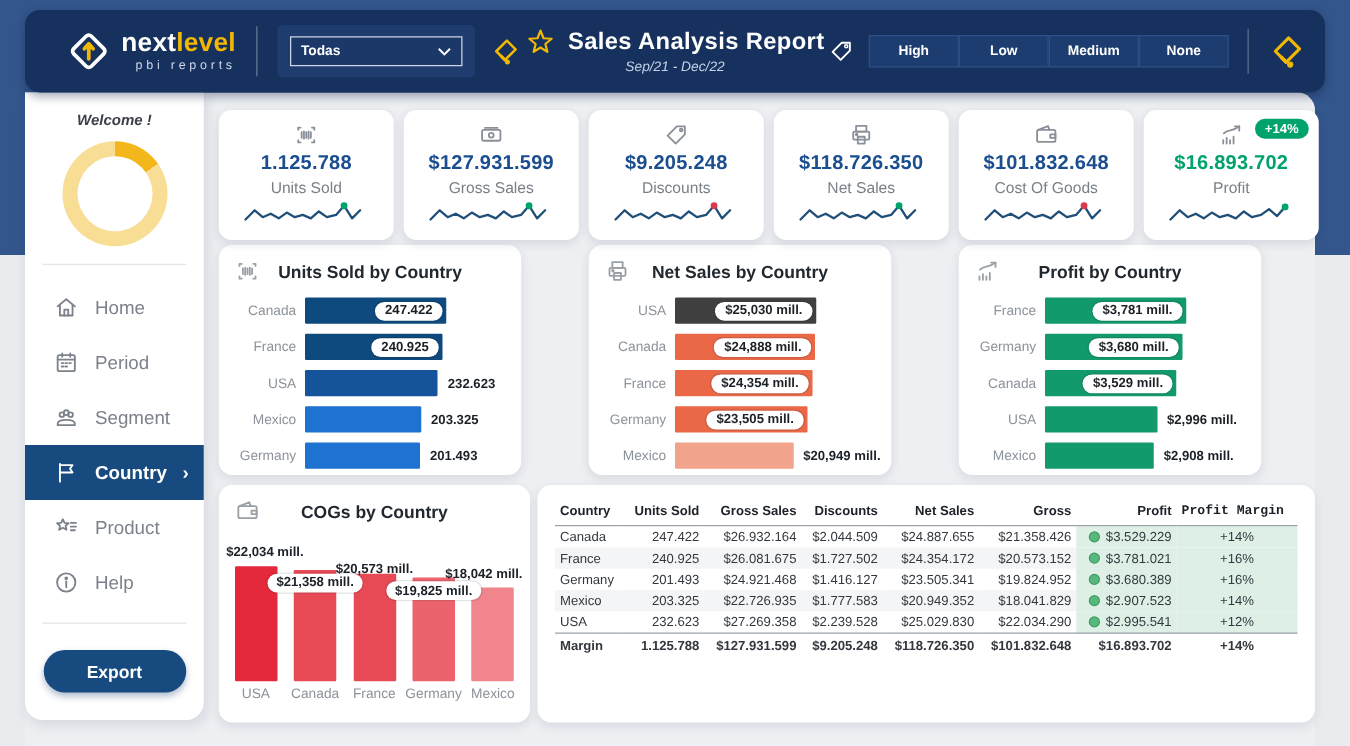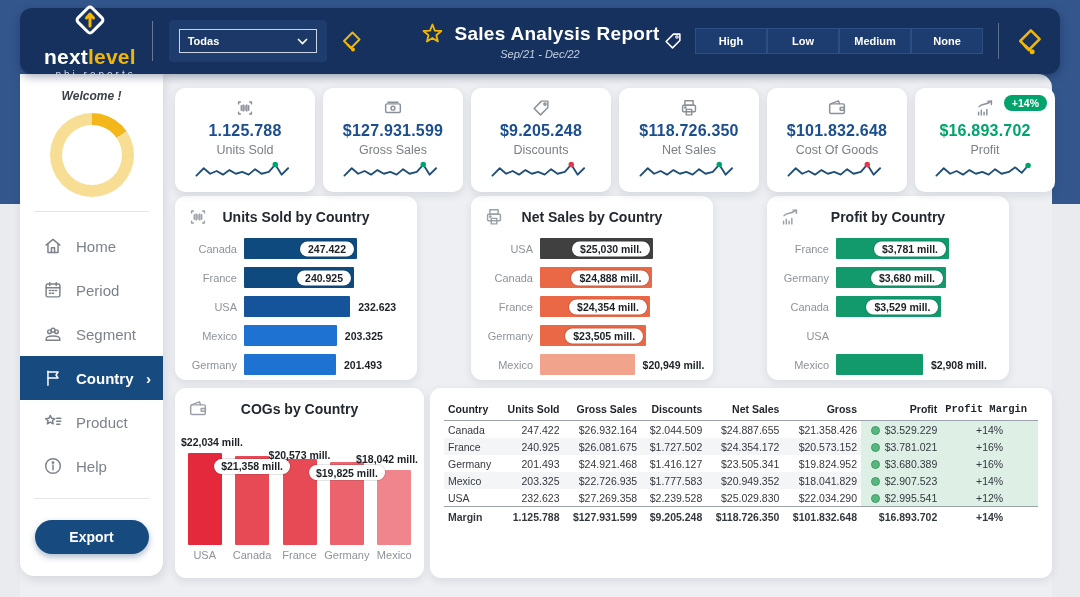--- a/index.html
+++ b/index.html
@@ -4,21 +4,21 @@
 <style>
   * { margin:0; padding:0; box-sizing:border-box; }
   html,body { width:1080px; height:597px; }
   body { font-family:"Liberation Sans", sans-serif; background:#e9ebee; overflow:hidden; }
   .page { position:relative; width:1080px; height:597px; background:#e9ebee; overflow:hidden; }
   .band { position:absolute; top:0; left:0; width:1080px; height:204px; background:#33568c; }
   .content-bg { position:absolute; left:20px; top:74px; width:1032px; height:523px; background:#edeff2; border-radius:0 14px 0 0; }
 
   
   .header { position:absolute; left:20px; top:8px; width:1040px; height:66px; background:#16315e; border-radius:12px; display:flex; align-items:center; color:#fff; z-index:5; box-shadow:0 3px 8px rgba(10,25,60,.35); }
-  .logo { display:flex; align-items:center; gap:9px; padding-left:24px;flex-direction:column; }
+  .logo { display:flex; align-items:center; gap:9px; padding-left:34px; }
   .logo-mark { width:34px; height:34px; }
   .logo-text { line-height:1; }
   .brand { font-size:21px; font-weight:bold; letter-spacing:.2px; }
   .brand .b1 { color:#ffffff; } .brand .b2 { color:#f2b705; }
   .brand-sub { font-size:10px; color:#cfd8e8; letter-spacing:3px; text-align:right; margin-top:3px; }
   .hdr-div { width:1px; height:40px; background:rgba(255,255,255,.35); margin:0 16px; }
   .dd-panel { background:#1e3c6d; padding:9px 10px; border-radius:4px; display:flex; align-items:center; }
   .dd { width:138px; height:24px; border:1px solid #cdd6e6; background:#1b3868; display:flex; align-items:center; justify-content:space-between; padding:0 8px; font-size:11px; font-weight:bold; cursor:pointer; }
   .eraser-sm { margin-left:12px; cursor:pointer; display:flex; }
   .hdr-center { position:absolute; left:50%; top:50%; transform:translate(-50%,-50%); text-align:center; white-space:nowrap; }
@@ -443,20 +443,24 @@
         <div class="hbar-row">
           <span class="hbar-cat">Canada</span>
           <div class="hbar-track">
             <div class="hbar-fill" style="width:93.33509653530811%;background:#129a6d">
               <span class="hbar-pill">$3,529 mill.</span>
             </div>
           </div>
         </div>
         <div class="hbar-row">
           <span class="hbar-cat">USA</span>
+          <div class="hbar-track">
+            <div class="hbar-fill" style="width:79.23829674689236%;background:#129a6d"></div>
+            <span class="hbar-out" style="left:calc(79.23829674689236% + 8px)">$2,996 mill.</span>
+          </div>
         </div>
         <div class="hbar-row">
           <span class="hbar-cat">Mexico</span>
           <div class="hbar-track">
             <div class="hbar-fill" style="width:76.91087014017455%;background:#129a6d"></div>
             <span class="hbar-out" style="left:calc(76.91087014017455% + 8px)">$2,908 mill.</span>
           </div>
         </div>
       </div>
   </div>

